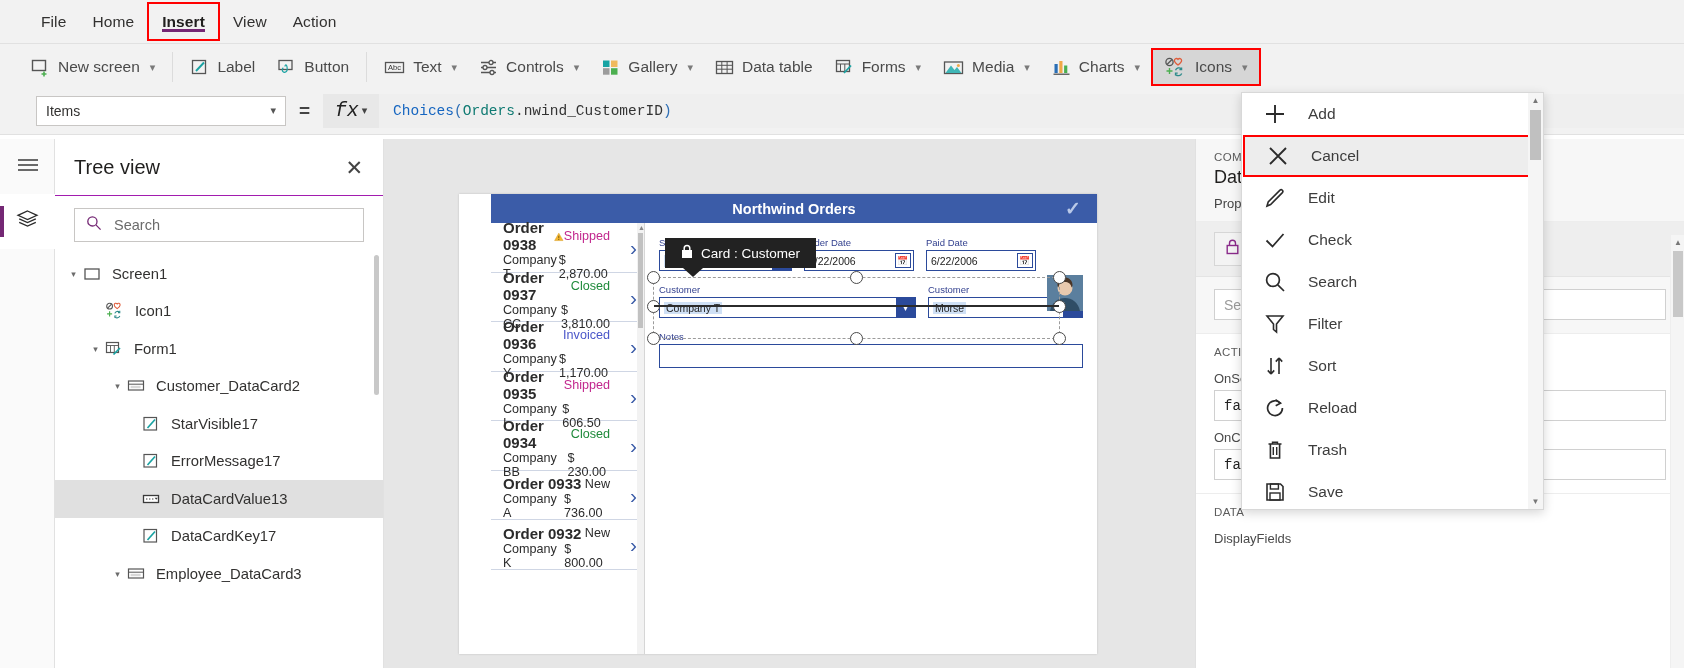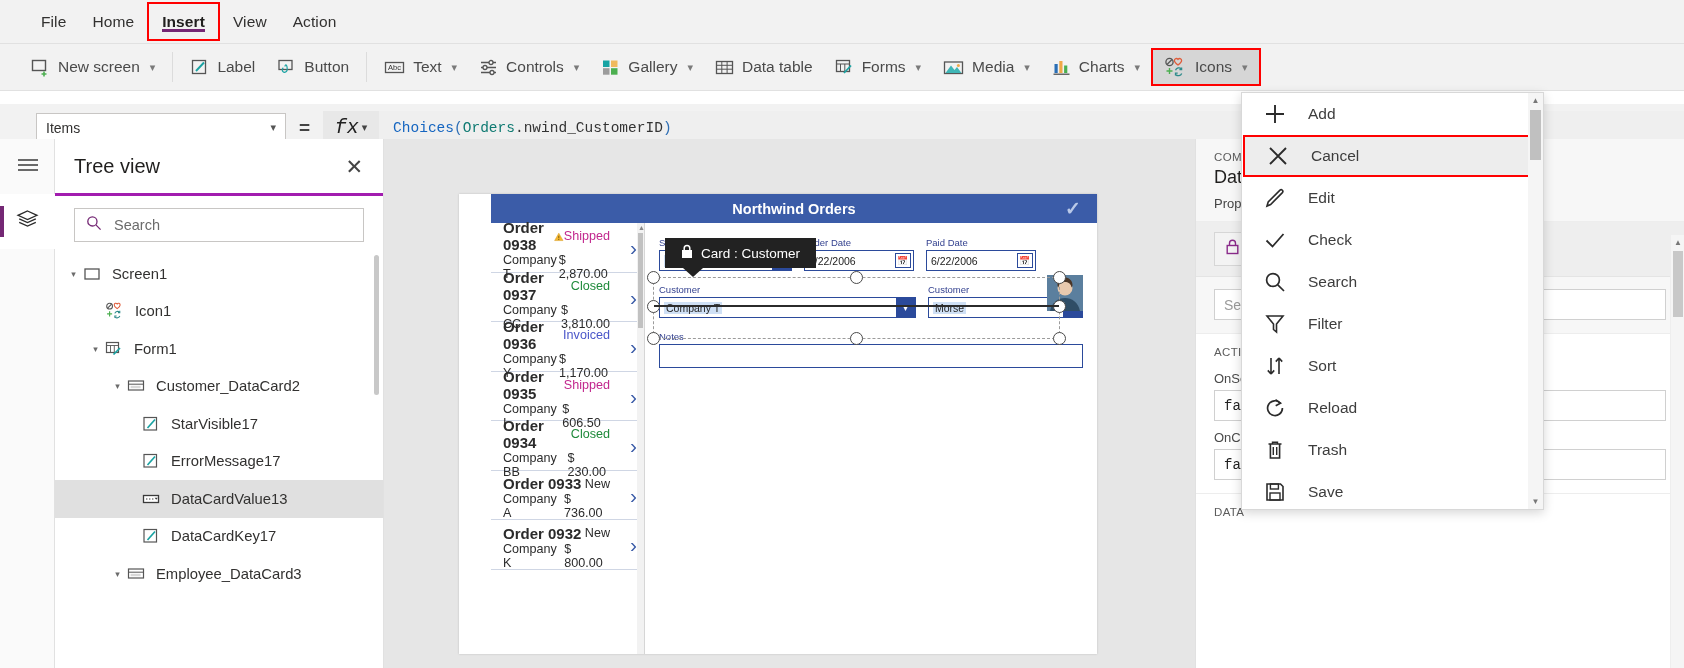--- a/index.html
+++ b/index.html
@@ -52,21 +52,21 @@
     font-size: 15.5px; color: #4a4a4a; white-space: nowrap;
   }
   .rb .cv { display: flex; align-items: center; justify-content: center; }
   .rb .caret { font-size: 11px; color: #7a7a7a; margin-left: 2px; }
   .rb.redbox {
     border: 2px solid #ff0000; background: #d6d6d6;
   }
 
   
   .fxbar {
-    position: absolute; top: 104px; left: 0; width: 1684px; height: 48px;
+    position: absolute; top: 87px; left: 0; width: 1684px; height: 48px;
     background: #f2f2f2; border-bottom: 1px solid #e1e1e1;
     display: flex; align-items: center;
   }
   .prop-select {
     margin-left: 36px; width: 250px; height: 30px;
     background: #fff; border: 1px solid #c8c6c4;
     display: flex; align-items: center; justify-content: space-between;
     padding: 0 9px; font-size: 14px; color: #323130; cursor: pointer;
   }
   .prop-select .caret { font-size: 11px; color: #555; }
@@ -104,21 +104,21 @@
   }
 
   
   .treepanel {
     position: absolute; top: 139px; left: 55px; width: 329px; height: 529px;
     background: #fff; border-right: 1px solid #e1e1e1;
   }
   .tree-head {
     height: 57px; display: flex; align-items: center;
     justify-content: space-between; padding: 0 20px 0 19px;
-    border-bottom: 3px solid #a21caf;
+    border-bottom: 1px solid #a21caf;
   }
   .tree-title { font-size: 20px; color: #201f1e; }
   .tree-close { font-size: 21px; color: #444; cursor: pointer; line-height: 1; }
   .tree-searchwrap { padding: 12px 19px 13px 19px; }
   .tree-search {
     height: 34px; border: 1px solid #c8c6c4; background: #fff;
     display: flex; align-items: center; gap: 10px; padding: 0 11px;
     cursor: text;
   }
   .tree-search input {
@@ -864,20 +864,21 @@
 
     <div class="rp-field-label">OnSelect</div>
     <div class="rp-input">false</div>
 
     <div class="rp-field-label">OnChange</div>
     <div class="rp-input">false</div>
 
     <div class="rp-divider"></div>
 
     <div class="rp-section-head">DATA</div>
+    <div class="rp-field-label">DisplayFields</div>
 
     <div class="rp-scroll">
       <div class="sb-arrow">▲</div>
       <div class="sb-thumb"></div>
     </div>
   </div>
 
   <div class="icondd">
     <div class="icondd-list">
 

